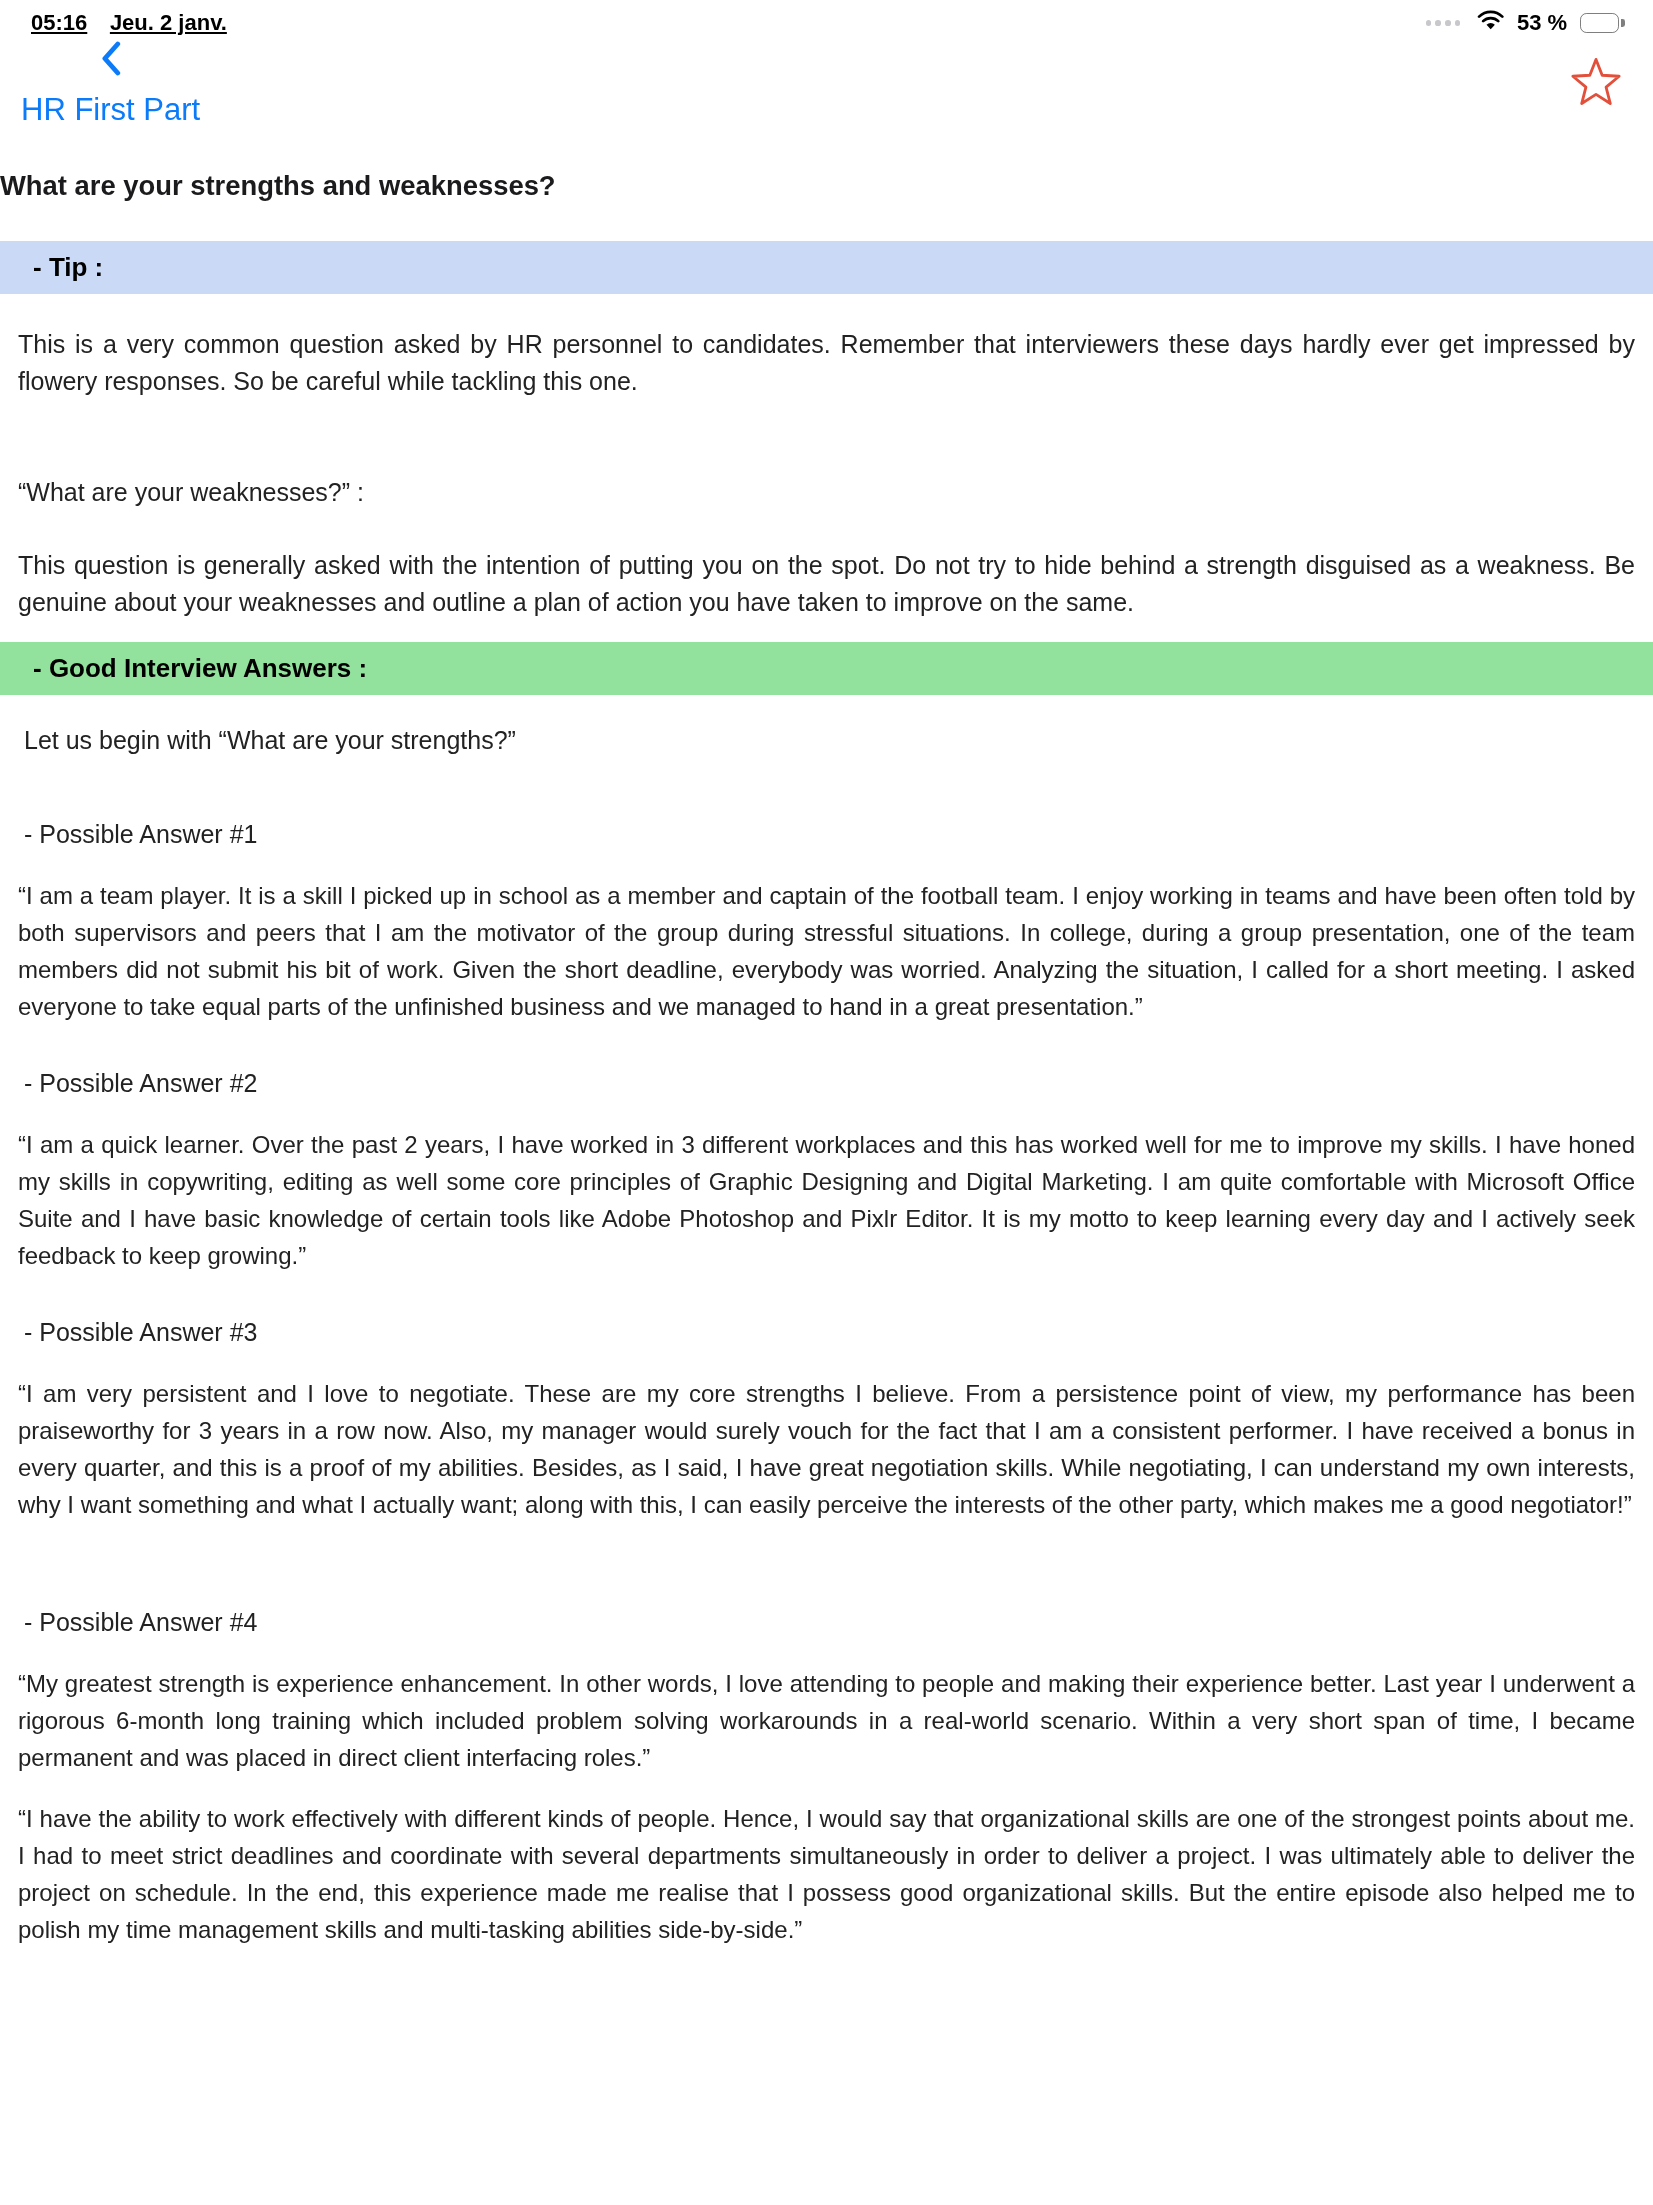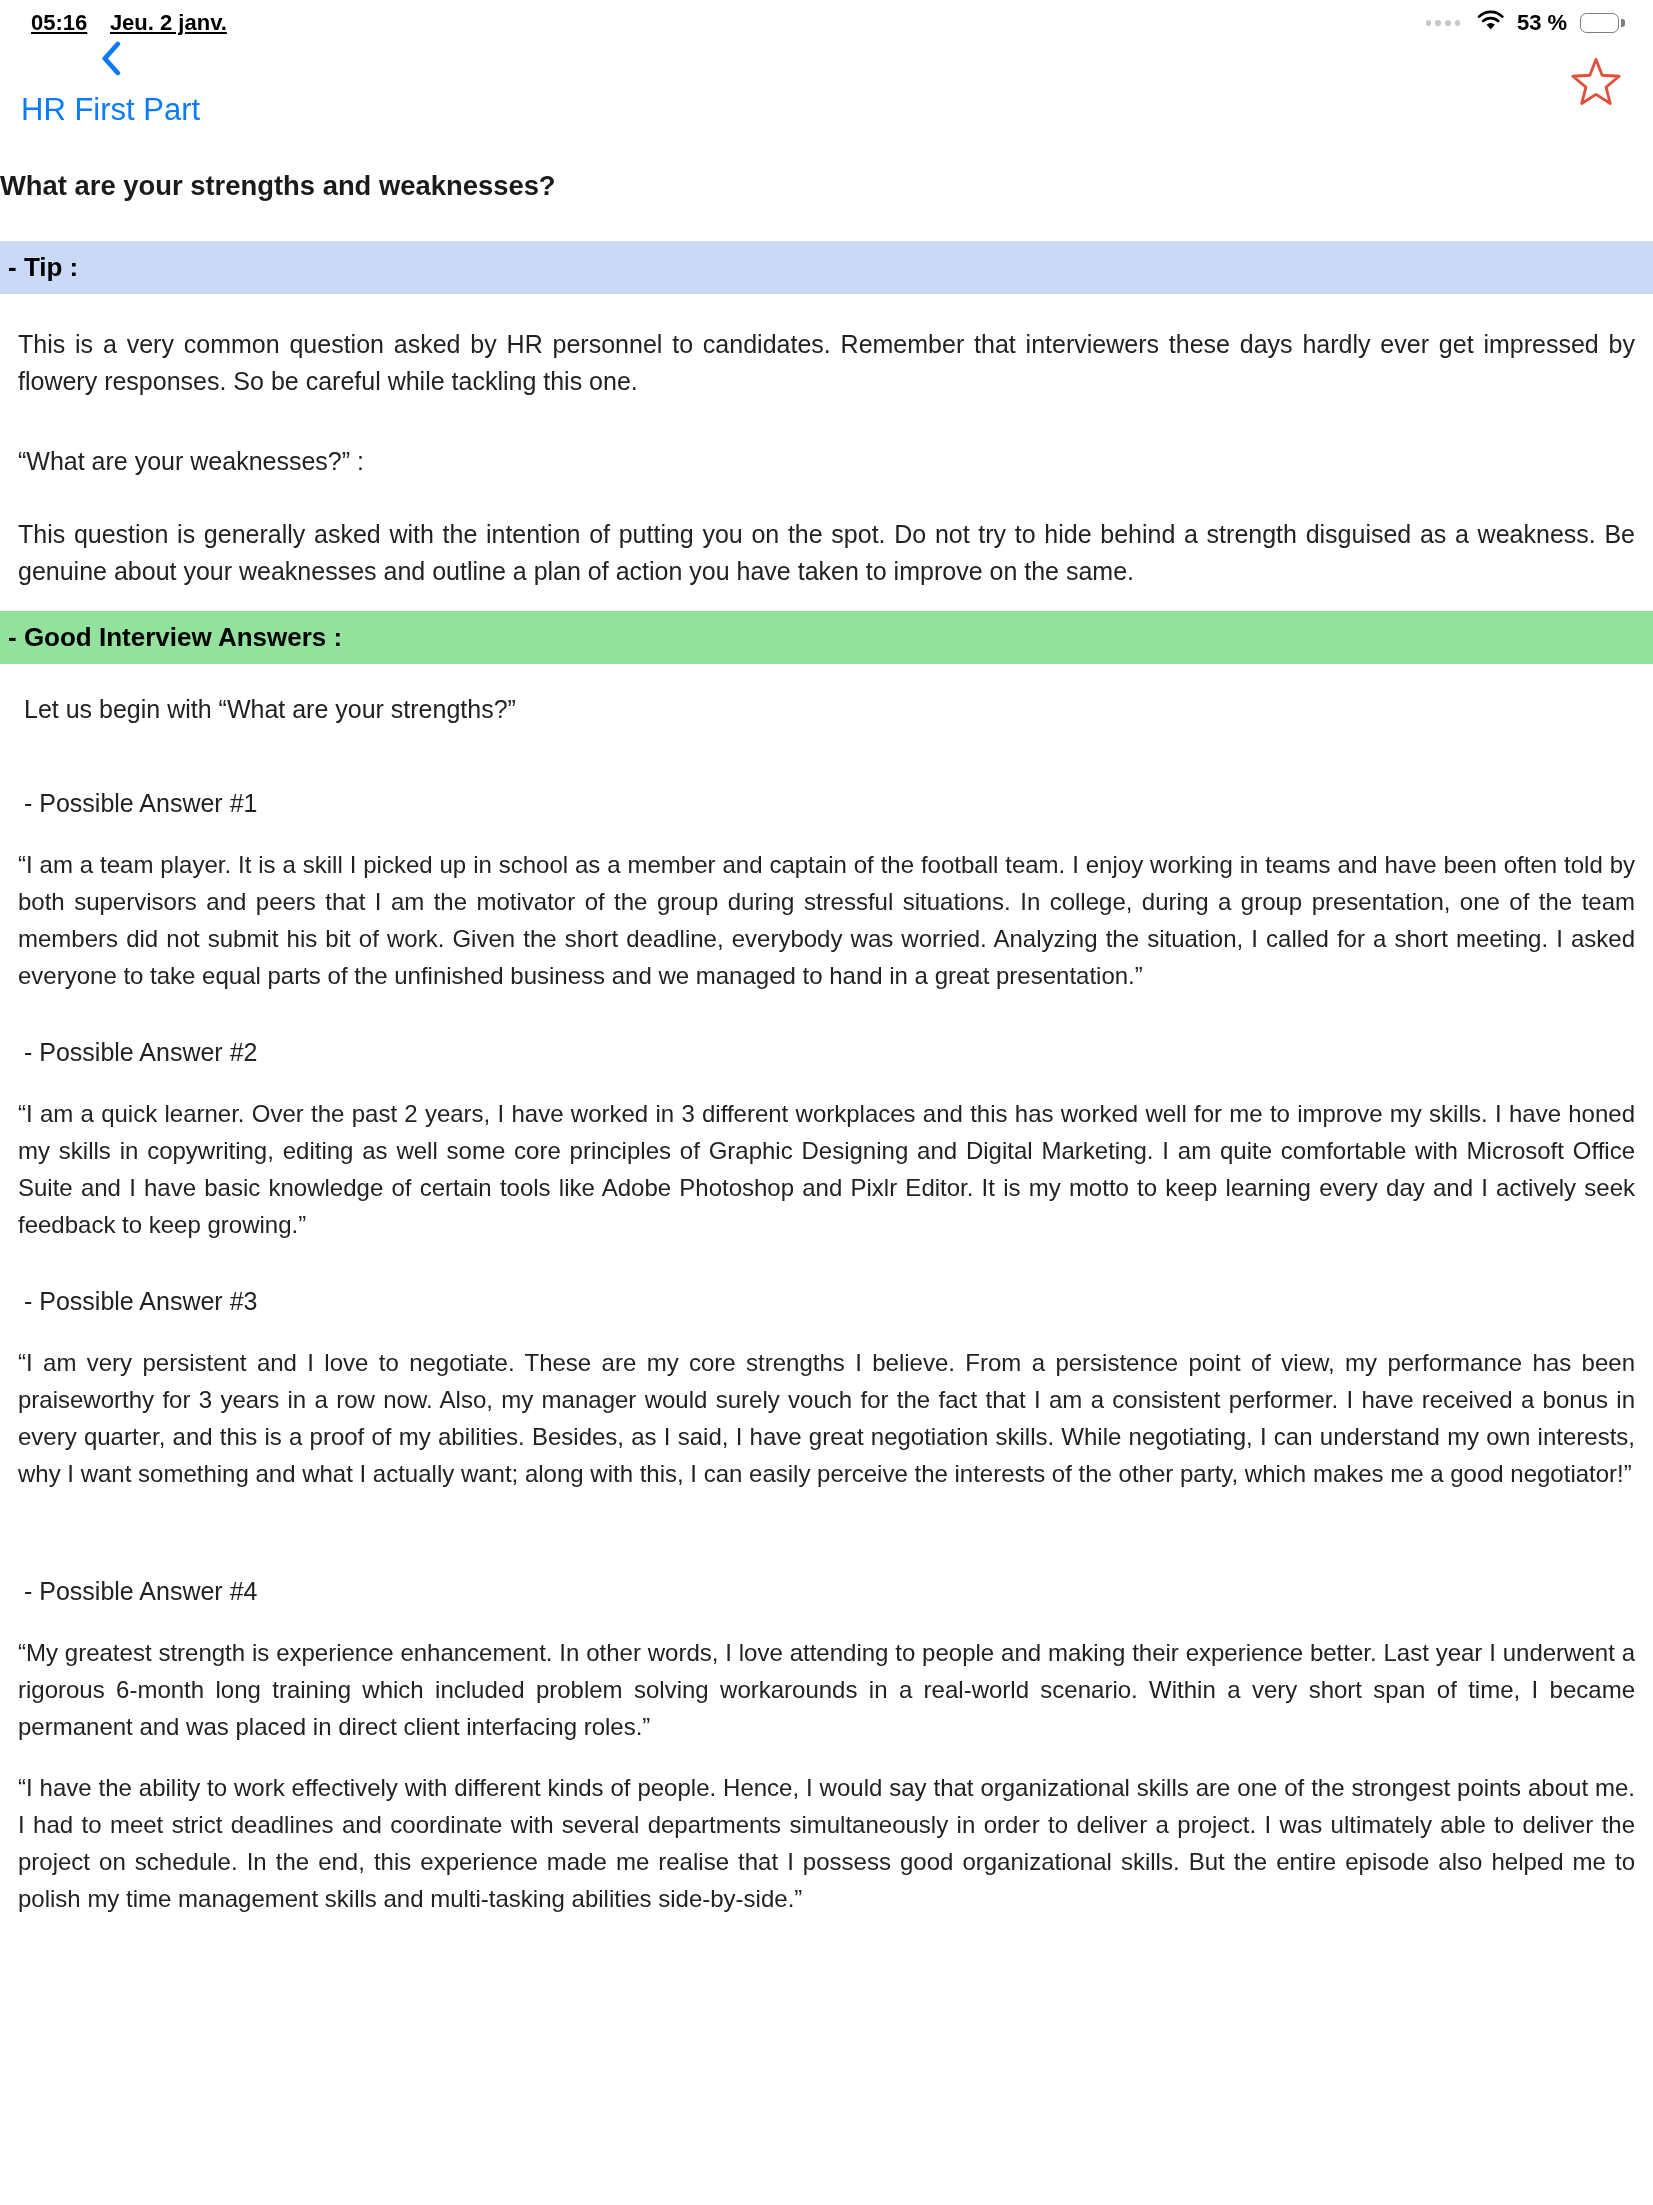--- a/index.html
+++ b/index.html
@@ -17,25 +17,25 @@
   .battery .fill { width:100%; height:100%; background:#000; border-radius:2.4px; }
   .battery .nub { position:absolute; right:-6.5px; top:4.8px; width:4px; height:8px; background:rgba(0,0,0,0.50); border-radius:0 2.4px 2.4px 0; }
 
   
   .nav-bar { height:84px; display:flex; align-items:center; justify-content:space-between; padding:0 29px 0 21px; }
   .back-button { display:flex; align-items:center; gap:6.5px; font-size:31px; color:#0b7bf9; cursor:pointer;flex-direction:column; }
   .favorite-button { width:57px; height:57px; display:flex; align-items:center; justify-content:center; cursor:pointer; }
 
   
   .page-title { margin-top:40px; font-size:27.4px; line-height:39px; font-weight:700; color:#1b1b1d; }
-  .banner { margin-top:36px; height:53px; display:flex; align-items:center; padding:0 8px; font-size:26px; font-weight:700; color:#000; }
+  .banner { margin-top:36px; height:53px; display:flex; align-items:center; padding:0 33px; font-size:26px; font-weight:700; color:#000; }
   .banner.tip { background:#c9d9f6; }
   .banner.answers { background:#92e19d; margin-top:21px; }
   .para { margin:32px 18px 0; font-size:25px; line-height:37px; text-align:justify; color:#222; }
-  .quote-line { margin:43px 18px 0; font-size:25px; line-height:37px; color:#222; }
+  .quote-line { margin:74px 18px 0; font-size:25px; line-height:37px; color:#222; }
   .para.weak { margin-top:36px; }
   .answers-intro { margin:27.4px 19.4px 0 24px; font-size:25px; line-height:37px; color:#222; }
   .answer-label { margin:40px 19.4px 0 24px; font-size:25px; line-height:37px; color:#222; }
   .answers-list .answer:nth-child(1) .answer-label { margin-top:57px; }
   .answers-list .answer:nth-child(4) .answer-label { margin-top:81px; }
   .answers-list .answer:nth-child(5) .answer-label { margin-top:77px; }
   .answer-text { margin:24px 18px 0; font-size:24px; line-height:37px; text-align:justify; color:#222; }
 </style>
 </head>
 <body>

